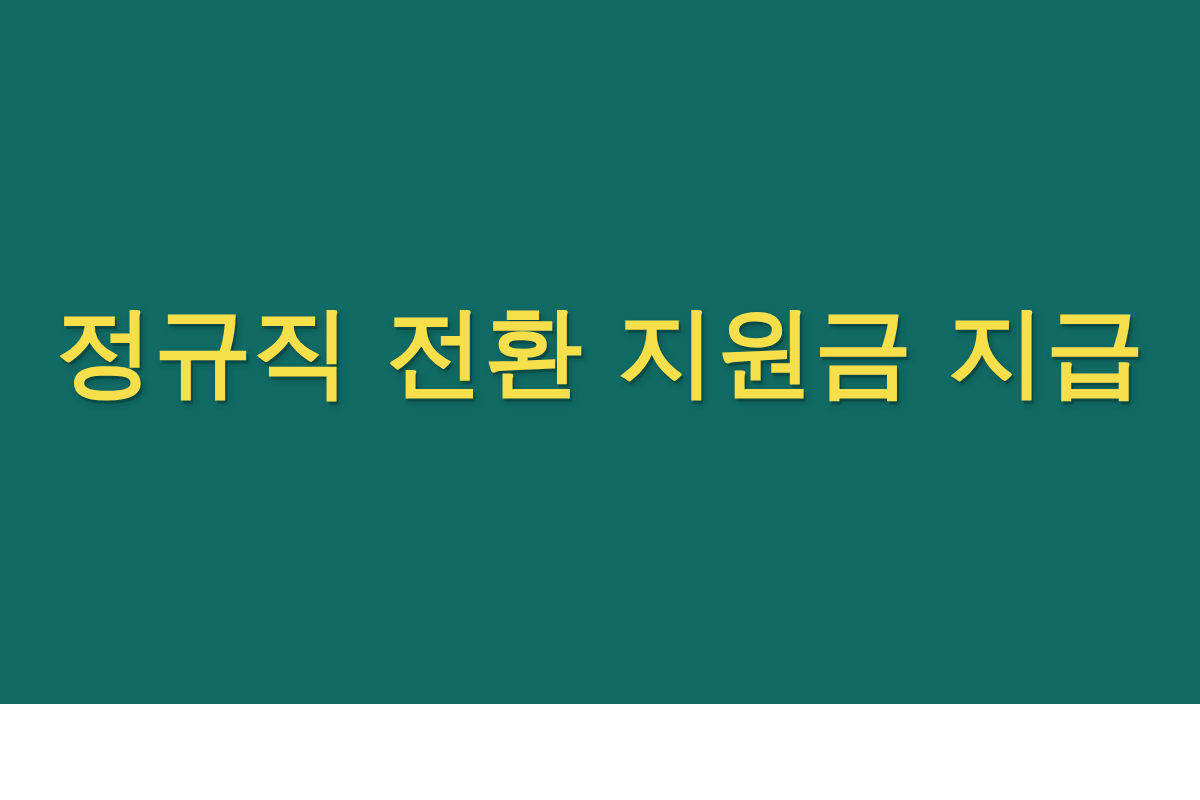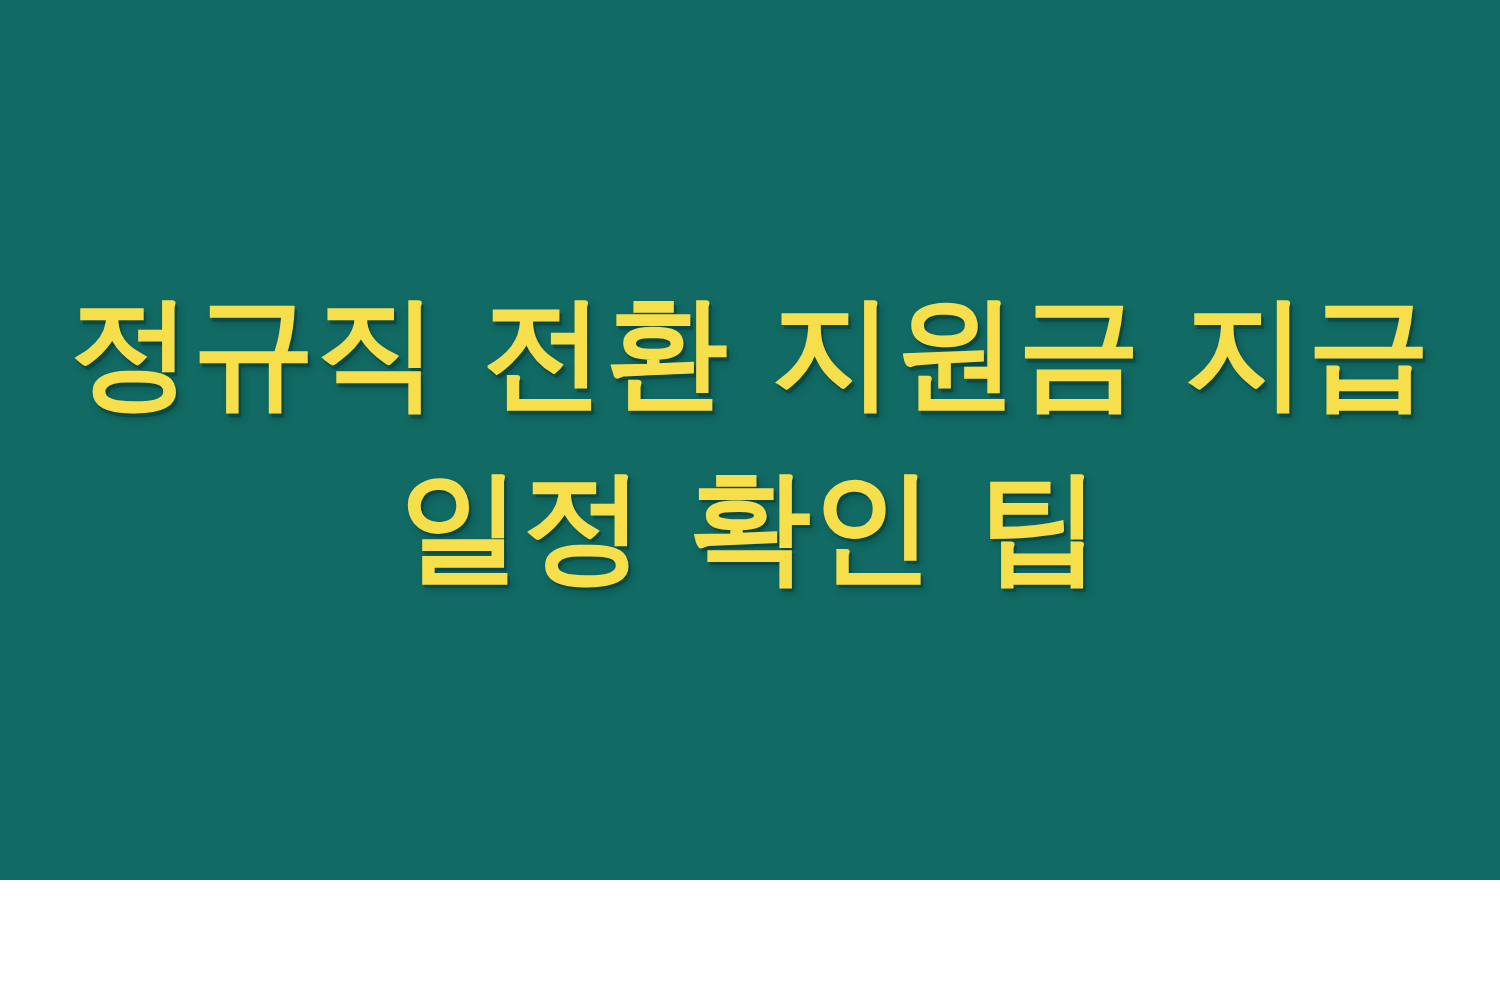--- a/index.html
+++ b/index.html
@@ -61,17 +61,16 @@
 </style>
 </head>
 <body>
 
 <div id="banner">
 
   <div class="title-block">
 
     <span class="title-line title-line--first">정규직 전환 지원금 지급</span>
 
-    <span class="title-line title-line--second">일정 확인 팁</span>
 
   </div>
 
 </div>
 
 </body></html>

